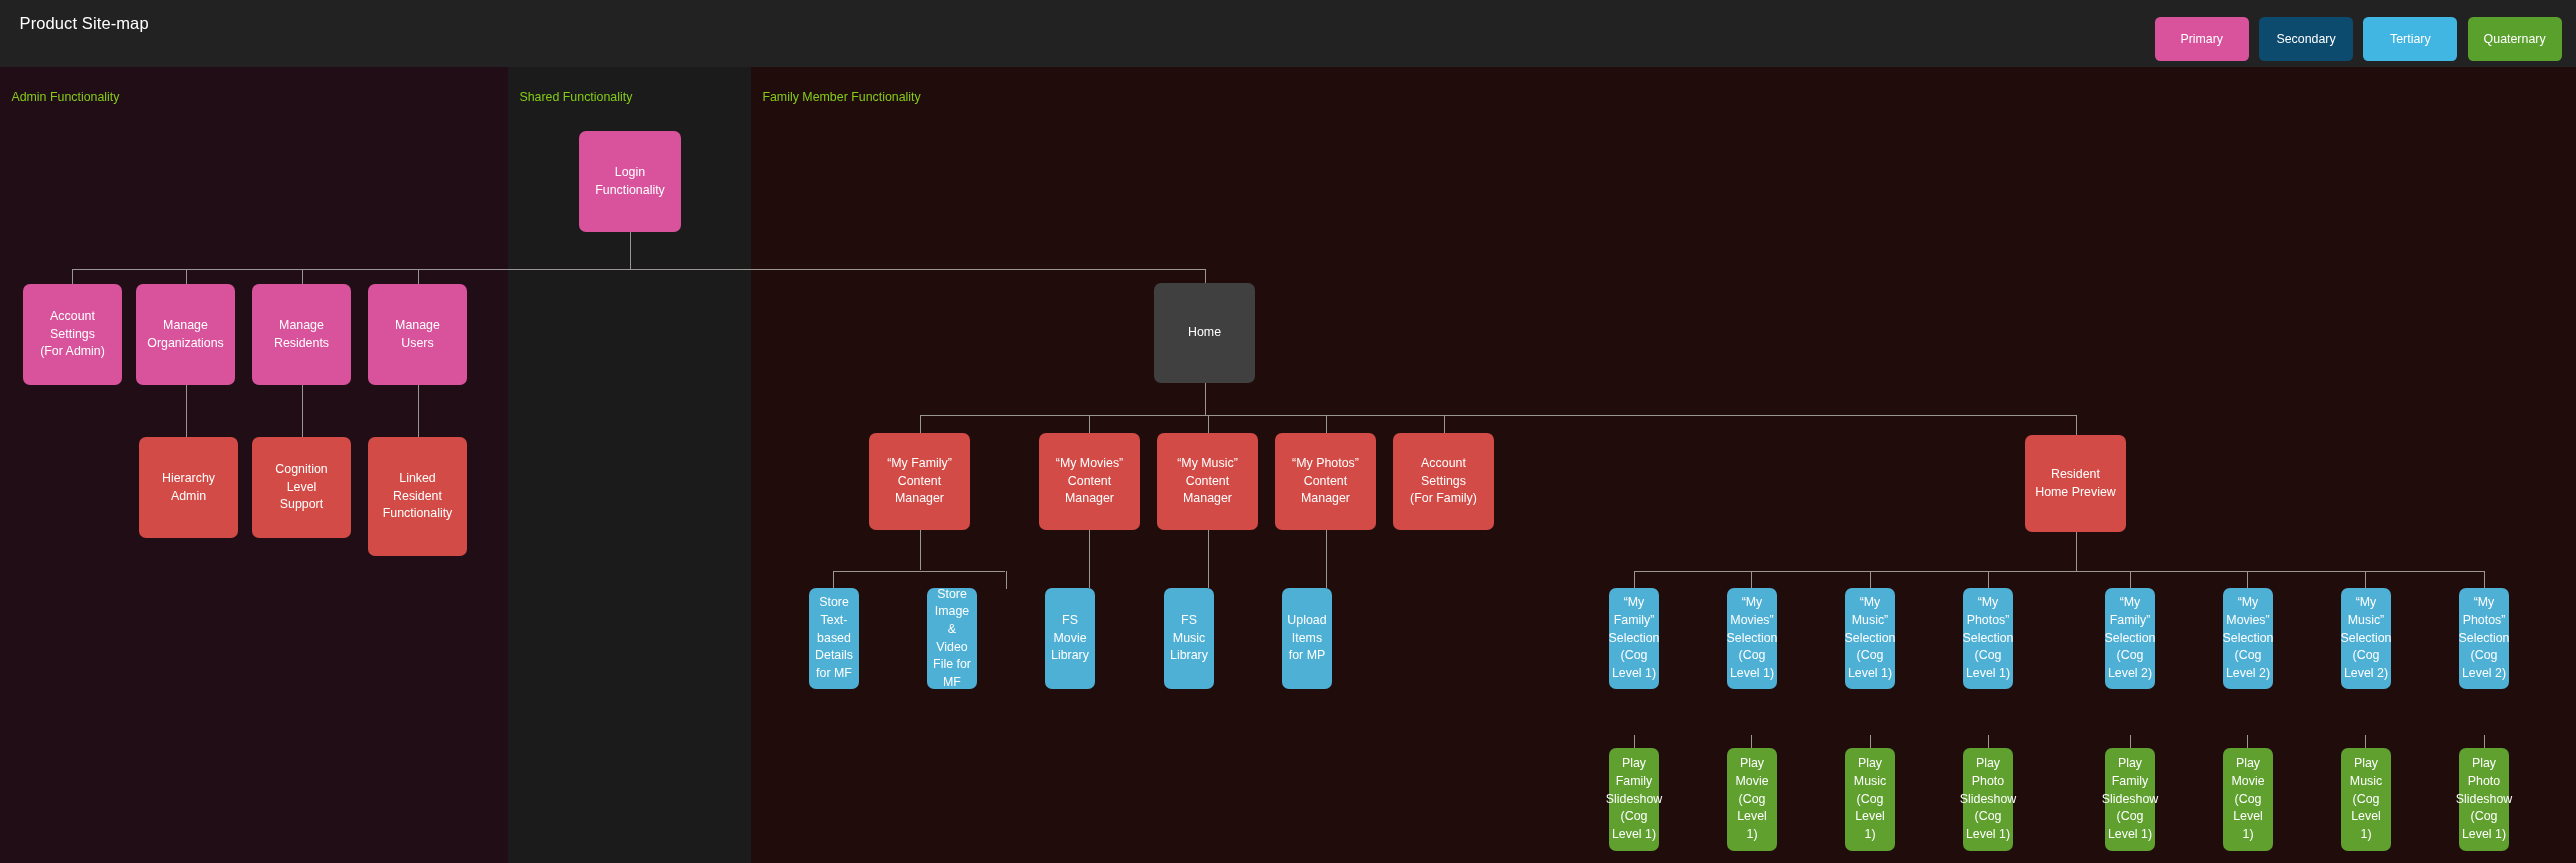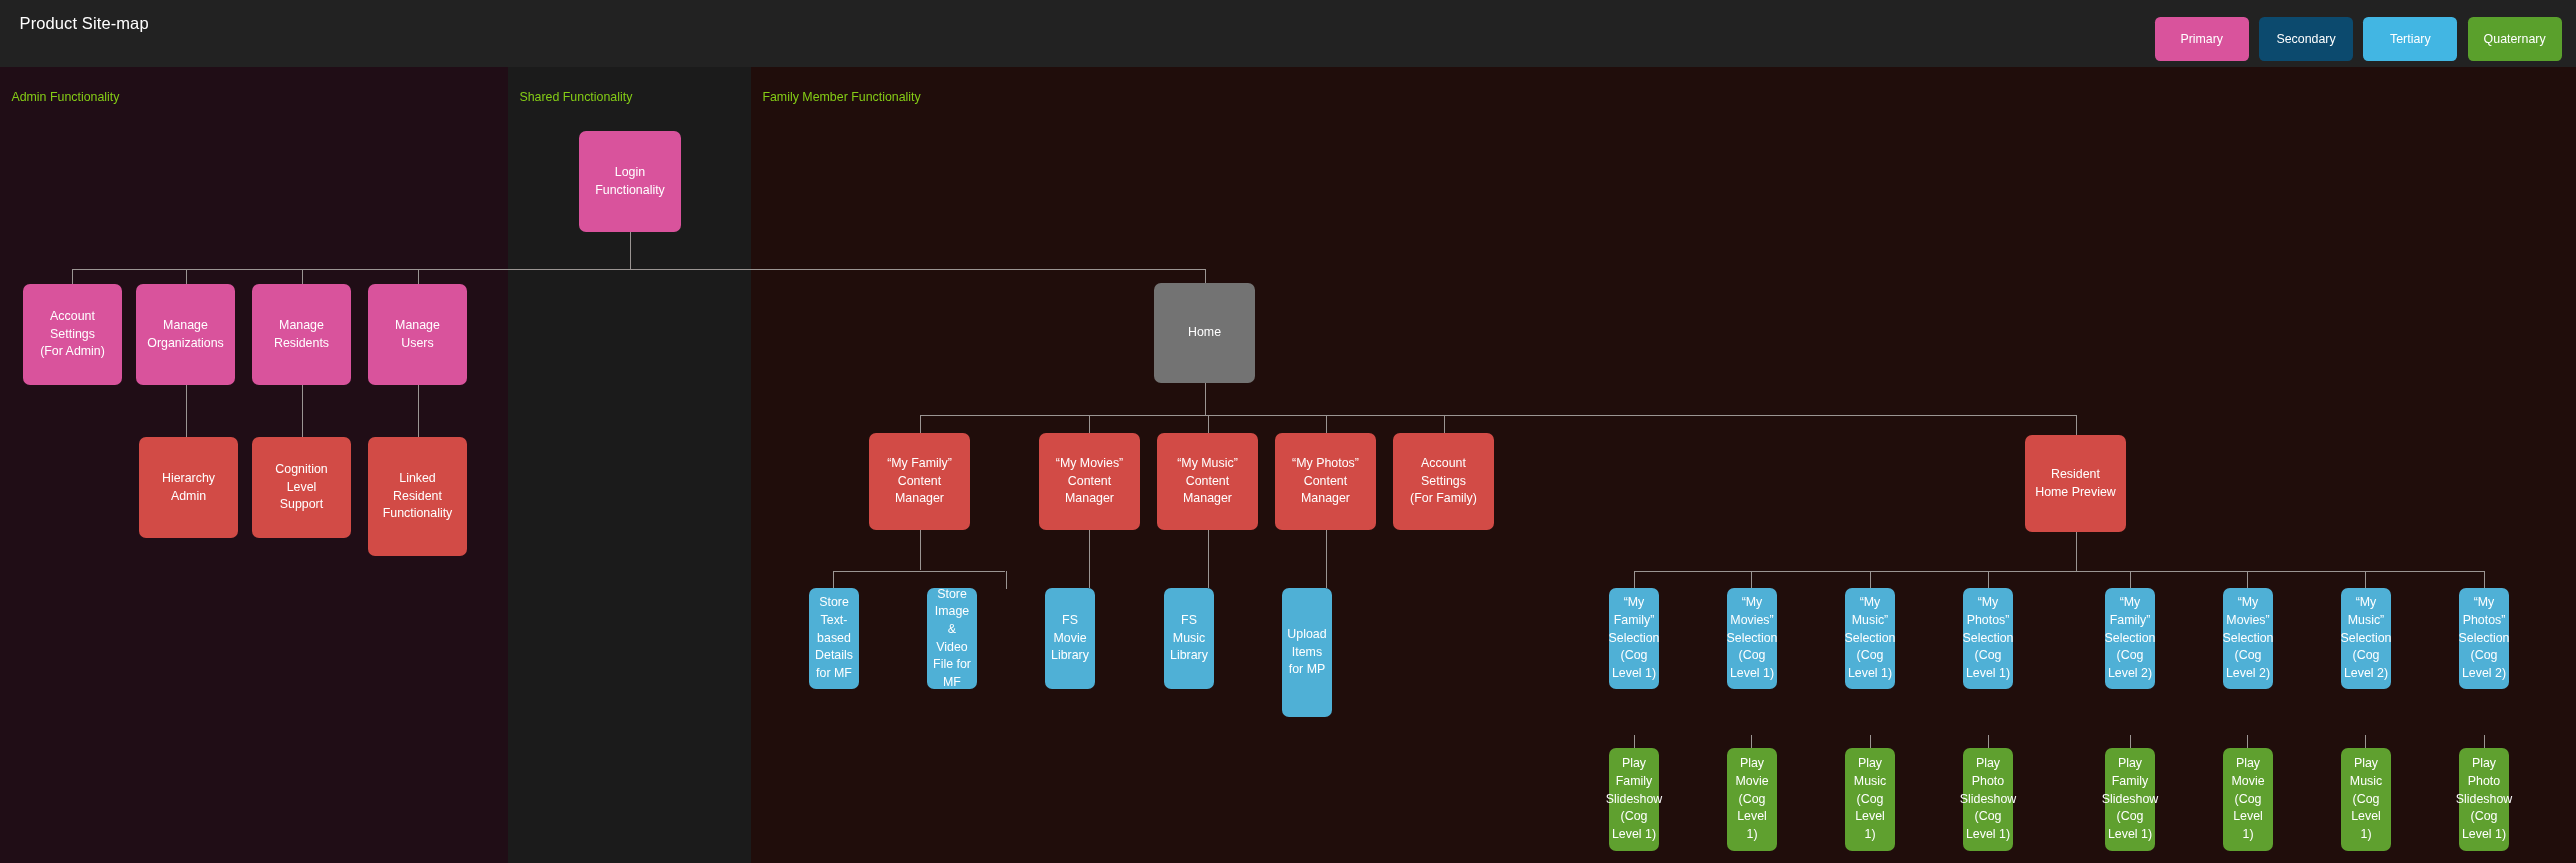--- a/index.html
+++ b/index.html
@@ -145,21 +145,21 @@
       <div class="node" style="left: 368px; top: 284px; width: 99px; height: 101px; background: rgb(217, 83, 156);">Manage
 Users</div>
       <div class="node" style="left: 139px; top: 437px; width: 99px; height: 101px; background: rgb(210, 75, 70);">Hierarchy
 Admin</div>
       <div class="node" style="left: 252px; top: 437px; width: 99px; height: 101px; background: rgb(210, 75, 70);">Cognition
 Level
 Support</div>
       <div class="node" style="left: 368px; top: 437px; width: 99px; height: 119px; background: rgb(210, 75, 70);">Linked
 Resident
 Functionality</div>
-      <div class="node" style="left: 1154px; top: 283px; width: 101px; height: 100px; background: #737373;">Home</div>
+      <div class="node" style="left: 1154px; top: 283px; width: 101px; height: 100px; background: #404040;">Home</div>
       <div class="node" style="left: 869px; top: 433px; width: 101px; height: 97px; background: rgb(210, 75, 70);">“My Family”
 Content
 Manager</div>
       <div class="node" style="left: 1039px; top: 433px; width: 101px; height: 97px; background: rgb(210, 75, 70);">“My Movies”
 Content
 Manager</div>
       <div class="node" style="left: 1157px; top: 433px; width: 101px; height: 97px; background: rgb(210, 75, 70);">“My Music”
 Content
 Manager</div>
       <div class="node" style="left: 1275px; top: 433px; width: 101px; height: 97px; background: rgb(210, 75, 70);">“My Photos”
@@ -173,21 +173,21 @@
       <div class="node" style="left: 809px; top: 588px; width: 50px; height: 101px; background: rgb(79, 176, 214);">Store
 Text-based
 Details for MF</div>
       <div class="node" style="left: 927px; top: 588px; width: 50px; height: 101px; background: rgb(79, 176, 214);">Store
 Image &amp; Video
 File for MF</div>
       <div class="node" style="left: 1045px; top: 588px; width: 50px; height: 101px; background: rgb(79, 176, 214);">FS Movie
 Library</div>
       <div class="node" style="left: 1164px; top: 588px; width: 50px; height: 101px; background: rgb(79, 176, 214);">FS Music
 Library</div>
-      <div class="node" style="left: 1282px; top: 588px; width: 50px; height: 129px; background: rgb(79, 176, 214);">Upload
+      <div class="node" style="left: 1282px; top: 588px; width: 50px; height: 101px; background: rgb(79, 176, 214);">Upload
 Items for MP</div>
       <div class="node" style="left: 1609px; top: 588px; width: 50px; height: 101px; background: rgb(79, 176, 214);">“My Family”
 Selection
 (Cog Level 1)</div>
       <div class="node" style="left: 1727px; top: 588px; width: 50px; height: 101px; background: rgb(79, 176, 214);">“My Movies”
 Selection
 (Cog Level 1)</div>
       <div class="node" style="left: 1845px; top: 588px; width: 50px; height: 101px; background: rgb(79, 176, 214);">“My Music”
 Selection
 (Cog Level 1)</div>

